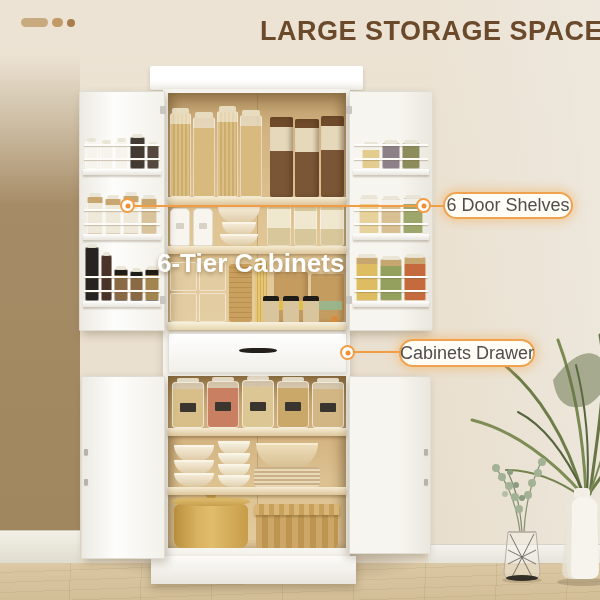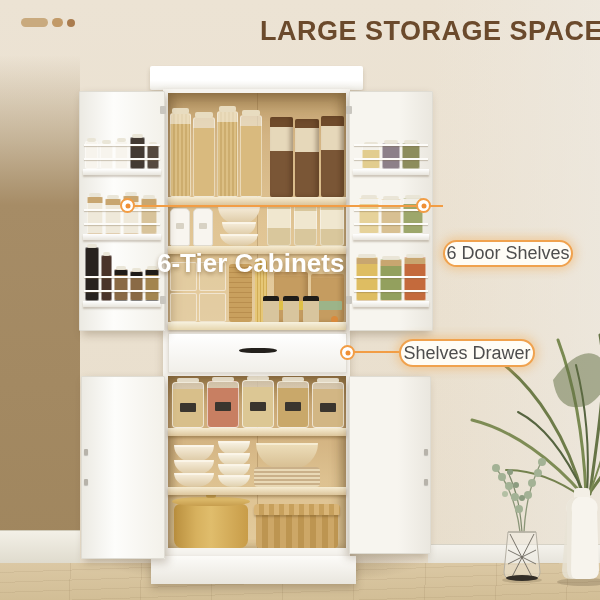--- a/index.html
+++ b/index.html
@@ -368,25 +368,25 @@
         <line x1="50" y1="230" x2="78" y2="244"></line>
           <line x1="78" y1="230" x2="50" y2="244"></line>
       </g>
       <ellipse cx="64" cy="258" rx="16" ry="3" fill="#332e27"></ellipse>
     </g>
   </svg>
 
   <div class="c-line" style="left:127px;top:205px;width:316px;"></div>
   <div class="c-dot" style="left:120px;top:198px;"></div>
   <div class="c-dot" style="left:416px;top:198px;"></div>
-  <div class="pill" style="left:443px;top:192px;width:130px;height:27px;margin-top:48px;">
+  <div class="pill" style="left:443px;top:192px;width:130px;height:27px;">
     <span>6 Door Shelves</span>
   </div>
 
   <div class="tier-label">6-Tier Cabinets</div>
 
   <div class="c-line" style="left:352px;top:351px;width:48px;"></div>
   <div class="c-dot" style="left:340px;top:345px;"></div>
   <div class="pill" style="left:399px;top:339px;width:136px;height:28px;">
-    <span>Shelves Drawer</span>
+    <span>Cabinets Drawer</span>
   </div>
 
 </div>
 
 </body></html>

